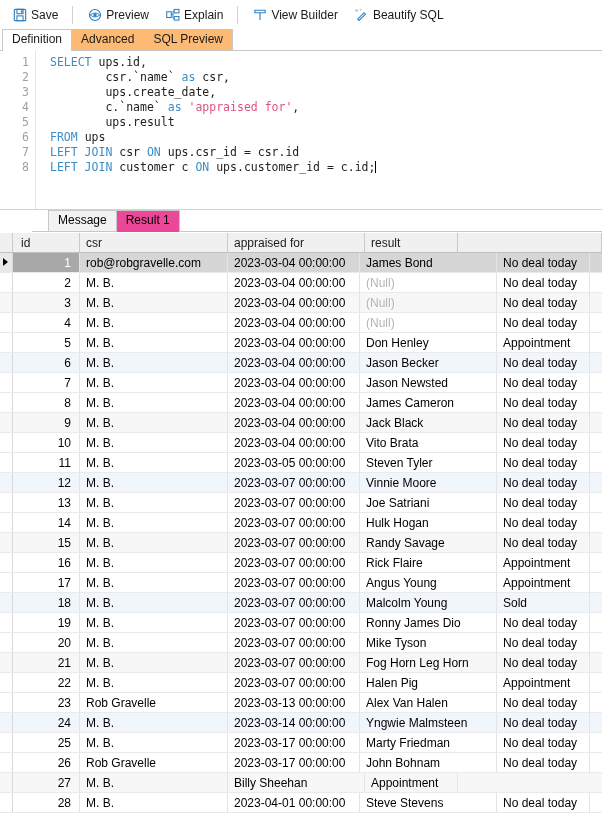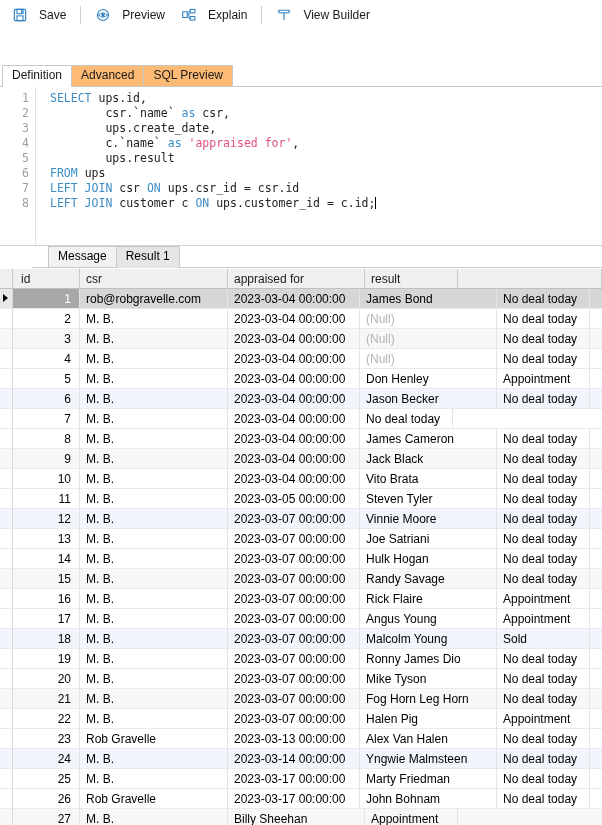--- a/index.html
+++ b/index.html
@@ -23,21 +23,21 @@
     background: #ffffff;
     border-bottom: 1px solid #ffffff;
     display: flex;
     align-items: center;
     padding: 0 4px;
     box-sizing: border-box;
   }
   .tb-btn {
     display: flex;
     align-items: center;
-    gap: 12px;
+    gap: 4px;
     padding: 3px 7px;
     border: 1px solid transparent;
     border-radius: 2px;
     cursor: default;
     white-space: nowrap;
     font-size: 12px;
     color: #1a1a1a;
   }
   .tb-sep {
     width: 1px;
@@ -56,21 +56,20 @@
 
   
   .tabstrip {
     height: 21px;
     display: flex;
     align-items: flex-end;
     background: #ffffff;
     border-bottom: 1px solid #c8c8c8;
     padding-left: 2px;
     box-sizing: border-box;
-    margin-top: 36px;
   }
   .tab {
     padding: 2px 9px 3px 9px;
     font-size: 12px;
     border: 1px solid #c8c8c8;
     border-bottom: none;
     background: #fdba74;
     margin-right: -1px;
     cursor: default;
     color: #1a1a1a;
@@ -144,21 +143,21 @@
     padding: 2px 9px 3px 9px;
     font-size: 12px;
     border: 1px solid #c8c8c8;
     border-bottom: none;
     background: #f2f2f2;
     margin-right: -1px;
     cursor: default;
     line-height: 15px;
   }
   .res-tab.active {
-    background: #e5e5e5;
+    background: #ec4899;
     position: relative;
     z-index: 2;
     margin-bottom: -1px;
     padding-bottom: 4px;
   }
 
   
   .grid {
     width: 602px;
     background: #ffffff;
@@ -269,20 +268,30 @@
   <div class="tb-btn">
     <span class="tb-icon">
       <svg width="14" height="14" viewBox="0 0 16 16">
         <path d="M2.2 2.6 H13.8 V5.4 H2.2 Z" fill="none" stroke="#2f7fc1" stroke-width="1.3"></path>
         <path d="M8 5.4 V13.6" fill="none" stroke="#2f7fc1" stroke-width="1.3"></path>
       </svg>
     </span>
     <span>View Builder</span>
   </div>
 
+  <div class="tb-btn">
+    <span class="tb-icon">
+      <svg width="14" height="14" viewBox="0 0 16 16">
+        <path d="M4.2 12.6 L11.4 5.4 L13 7 L5.8 14.2 Z" fill="none" stroke="#2f7fc1" stroke-width="1.2"></path>
+        <path d="M3.2 1.4 V4.4 M1.4 3 H4.6 M1.8 1.8 L4.2 4.2 M4.2 1.8 L1.8 4.2" stroke="#9ec6e4" stroke-width="1"></path>
+        <path d="M7.6 1 V3 M6.6 2 H8.6" stroke="#9ec6e4" stroke-width="0.9"></path>
+      </svg>
+    </span>
+    <span>Beautify SQL</span>
+  </div>
 
 </div>
 
 <div class="tabstrip">
   <div class="tab active">
     <span>Definition</span>
   </div>
   <div class="tab">
     <span>Advanced</span>
   </div>
@@ -378,20 +387,21 @@
         <div class="gcell c-date">2023-03-04 00:00:00</div>
         <div class="gcell c-appr">Jason Becker</div>
         <div class="gcell c-res">No deal today</div>
         <div class="gcell c-tail"></div>
       </div>
       <div class="grow">
         <div class="gcell c-mark"></div>
         <div class="gcell c-id">7</div>
         <div class="gcell c-csr">M. B.</div>
         <div class="gcell c-date">2023-03-04 00:00:00</div>
+        <div class="gcell c-appr">Jason Newsted</div>
         <div class="gcell c-res">No deal today</div>
         <div class="gcell c-tail"></div>
       </div>
       <div class="grow">
         <div class="gcell c-mark"></div>
         <div class="gcell c-id">8</div>
         <div class="gcell c-csr">M. B.</div>
         <div class="gcell c-date">2023-03-04 00:00:00</div>
         <div class="gcell c-appr">James Cameron</div>
         <div class="gcell c-res">No deal today</div>

